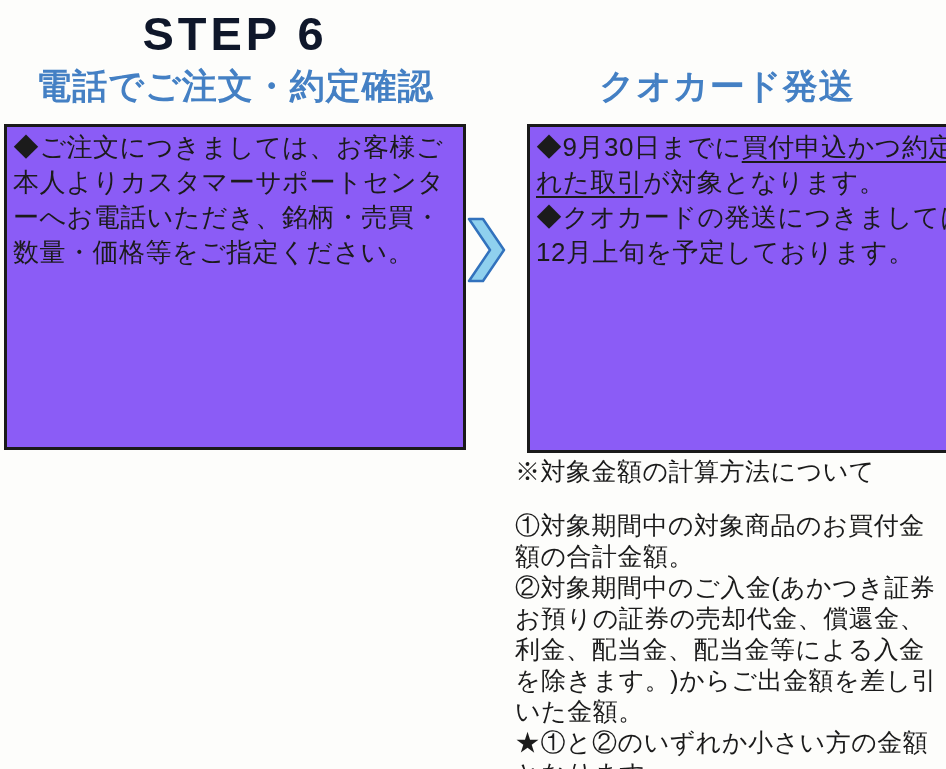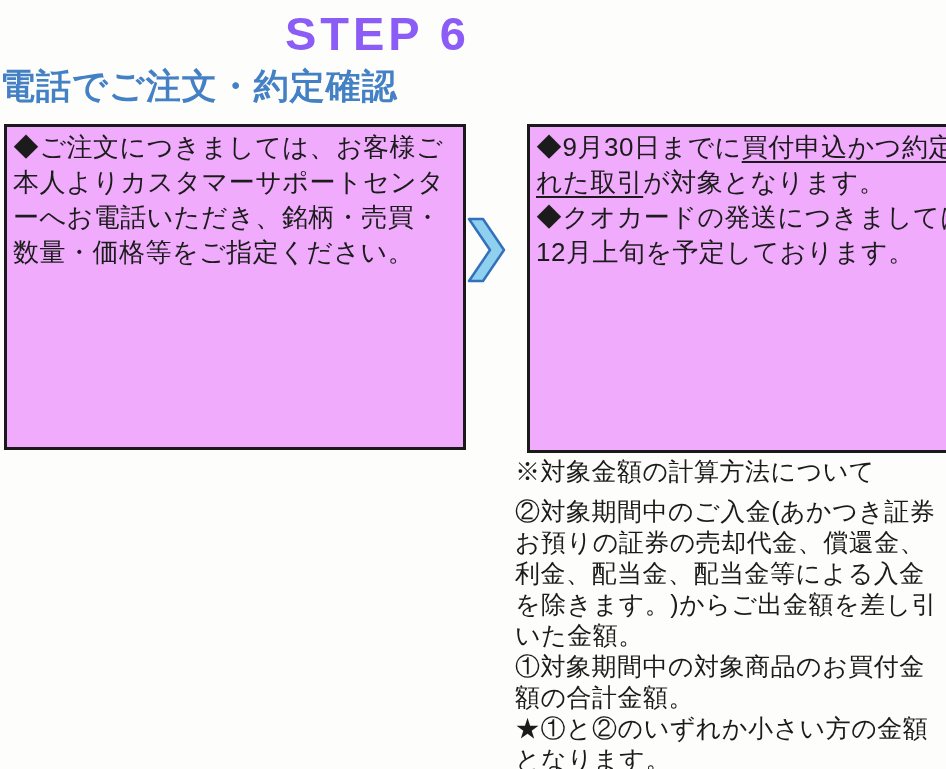--- a/index.html
+++ b/index.html
@@ -9,37 +9,37 @@
     font-family:"Liberation Sans", sans-serif;
     color:#1b1b1b;
     overflow:hidden;
   }
   .page { position:relative; width:946px; height:769px; }
 
   
   .step-title {
     position:absolute; top:6px;
     font-size:47px; font-weight:bold;
-    color:#8b5cf6; letter-spacing:4px;
-    text-align:right; white-space:nowrap;
+    color:#0f172a; letter-spacing:4px;
+    text-align:center; white-space:nowrap;
   }
   .step-sub {
     position:absolute; top:63px;
     font-size:35px; font-weight:bold;
     color:#4480c4; letter-spacing:1px;
-    white-space:nowrap;
+    text-align:center; white-space:nowrap;
   }
   .w-left  { left:0;     width:470px; }
   .w-right { left:513px; width:428px; }
 
   
   .info-box {
     position:absolute;
     border:3px solid #1a1a1a;
-    background:#f0abfc;
+    background:#8b5cf6;
     padding:3px 6px;
     font-size:26px;
     line-height:35px;
     letter-spacing:0.5px;
     line-break:anywhere;
     overflow-wrap:anywhere;
   }
   #box-step6 { left:4px;   top:124px; width:462px; height:326px; }
   #box-step7 { left:527px; top:124px; width:476px; height:329px; }
 
@@ -56,46 +56,47 @@
   }
 
   
   .notes {
     position:absolute; left:515px; top:456px; width:430px;
     font-size:25px; line-height:31px;
     letter-spacing:0.5px;
     line-break:anywhere;
     overflow-wrap:anywhere;
   }
-  .notes-heading { margin-bottom:9px; }
+  .notes-heading { margin-bottom:23px; }
 </style>
 </head>
 <body>
 
 <div class="page">
 
   <div class="step-title w-left">STEP 6</div>
   <div class="step-sub w-left">電話でご注文・約定確認</div>
 
   <div class="info-box" id="box-step6">
     <p>◆ご注文につきましては、お客様ご本人よりカスタマーサポートセンターへお電話いただき、銘柄・売買・数量・価格等をご指定ください。</p>
   </div>
 
   <div class="arrow-wrap">
     <svg width="40" height="66" viewBox="0 0 40 66" aria-hidden="true">
       <polygon points="2,2 16,2 37,33 16,64 2,64 23,33" fill="#8fd0ee" stroke="#3272bd" stroke-width="2.5" stroke-linejoin="round"></polygon>
     </svg>
   </div>
 
+  <div class="step-sub w-right">クオカード発送</div>
 
   <div class="info-box" id="box-step7">
     <p><span>◆9月30日までに</span><span class="u">買付申込かつ約定された取引</span><span>が対象となります。</span></p>
     <p>◆クオカードの発送につきましては、12月上旬を予定しております。</p>
   </div>
 
   <div class="notes">
     <p class="notes-heading">※対象金額の計算方法について</p>
+    <p>①対象期間中の対象商品のお買付金額の合計金額。</p>
     <p>②対象期間中のご入金(あかつき証券お預りの証券の売却代金、償還金、利金、配当金、配当金等による入金を除きます。)からご出金額を差し引いた金額。</p>
-    <p>①対象期間中の対象商品のお買付金額の合計金額。</p>
     <p>★①と②のいずれか小さい方の金額となります。</p>
   </div>
 
 </div>
 
 </body></html>

